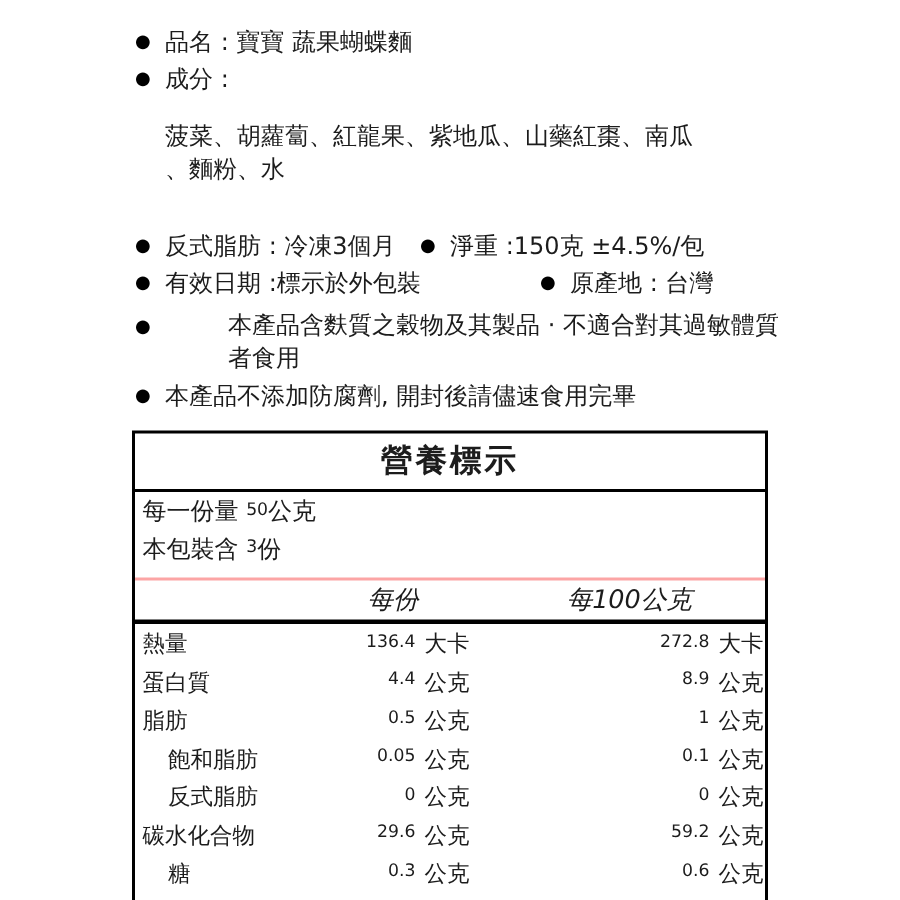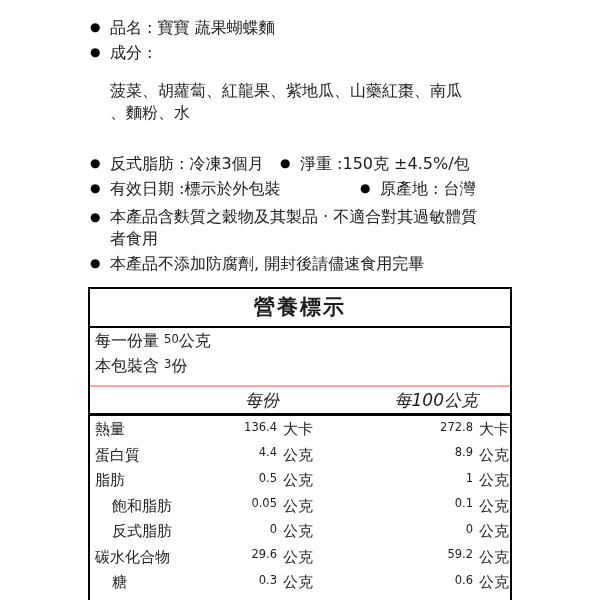--- a/index.html
+++ b/index.html
@@ -37,21 +37,21 @@
   .seg1-a { flex: 0 0 170px; }
   .seg1-b { flex: 0 0 250px; }
   .indent-block {
     padding-left: 20px;
     font-size: 16px;
     line-height: 22px;
     margin-top: 16px;
   }
   .spacer-lg { height: 28px; }
   .spacer-sm { height: 4px; }
-  .note-lines div { line-height: 22px; }
+  .note-lines div { line-height: 22px; margin-left: 42px; }
 
   
   .nt {
     box-sizing: border-box;
     width: 424px;
     margin-top: 12px;
     margin-left: -2px;
     border: 2px solid #000;
     background: #fff;
   }
@@ -85,21 +85,21 @@
   }
   .nt-header {
     display: grid;
     grid-template-columns: 1fr 150px 173px;
     border-bottom: 3px solid #000;
     font-size: 17px;
     line-height: 26px;
     font-style: italic;
   }
   .nt-header .hcol1 { text-align: center; }
-  .nt-header .hcol2 { text-align: right; padding-right: 32px; }
+  .nt-header .hcol2 { text-align: center; padding-right: 8px; }
   .nt-body { padding: 1px 0 3px 0; }
   .nt-row {
     font-size: 15px;
     line-height: 24.5px;
   }
   .nt-row .label { padding-left: 5px; white-space: nowrap; }
   .nt-row .label.indent { padding-left: 22px; font-family: Liberation Serif, serif; }
   .nt-row .numcell { text-align: right; }
   .nt-row .unit { padding-left: 6px; white-space: nowrap; }
 </style>

